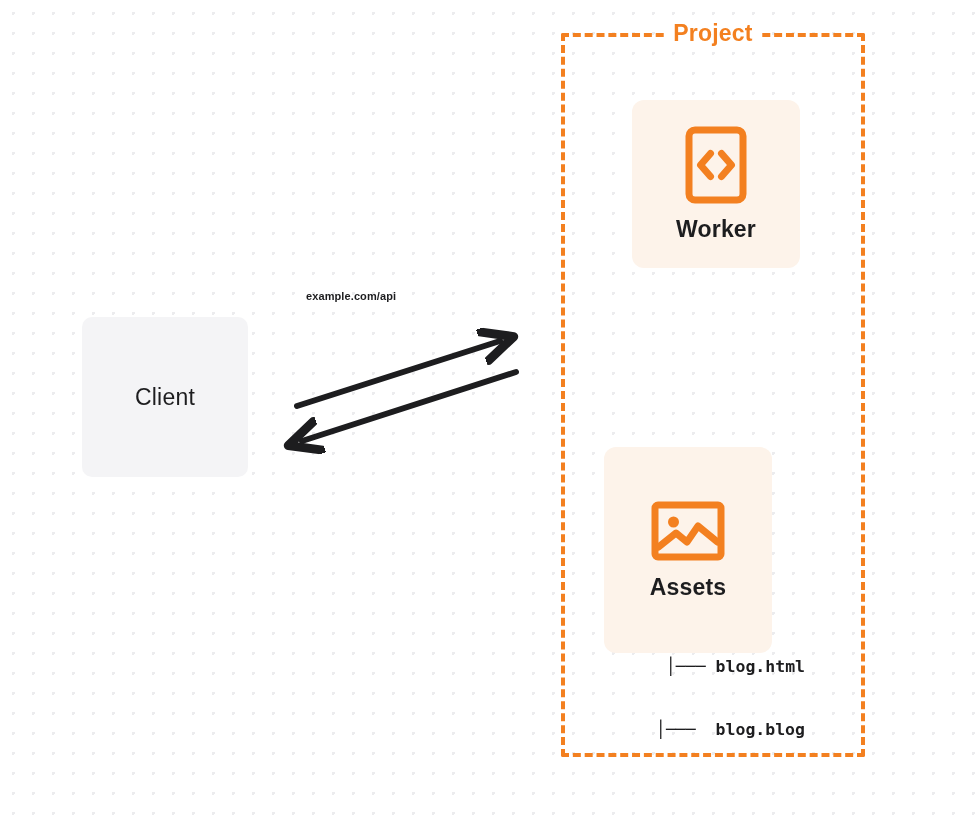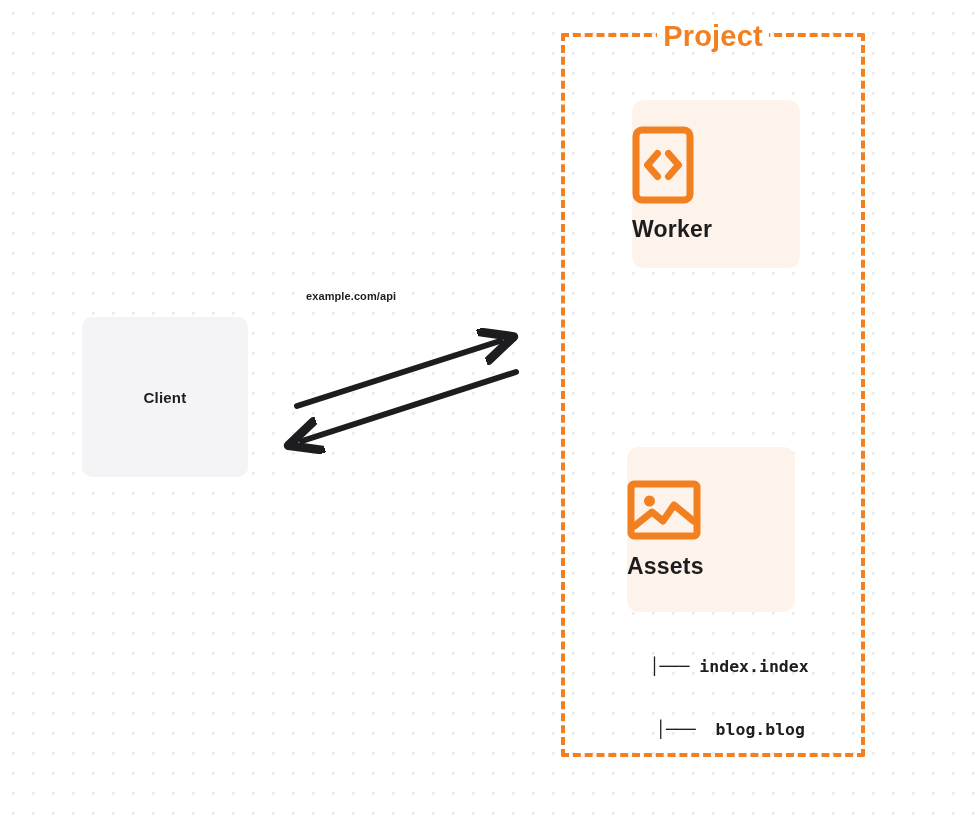--- a/index.html
+++ b/index.html
@@ -26,22 +26,22 @@
     top: 317px;
     width: 166px;
     height: 160px;
     background: #f4f4f6;
     border-radius: 10px;
     display: flex;
     align-items: center;
     justify-content: center;
   }
   .client-label {
-    font-size: 15px;
-    font-weight: bold;
+    font-size: 23px;
+    font-weight: normal;
     color: #1d1d1f;
     letter-spacing: 0.2px;
   }
 
   
   .project-frame {
     position: absolute;
     left: 561px;
     top: 33px;
     width: 304px;
@@ -54,46 +54,47 @@
     position: absolute;
     left: 561px;
     top: 20px;
     width: 304px;
     text-align: center;
     pointer-events: none;
   }
   .project-title span {
     background: #ffffff;
     color: #f38020;
-    font-size: 29px;
+    font-size: 23px;
     font-weight: bold;
     padding: 0 6px;
     letter-spacing: 0.2px;
   }
 
   
   .card {
     position: absolute;
     background: #fdf3ea;
     border-radius: 12px;
     display: flex;
     flex-direction: column;
+    align-items: center;
     justify-content: center;
   }
   .card-worker {
     left: 632px;
     top: 100px;
     width: 168px;
     height: 168px;
   }
   .card-assets {
-    left: 627px;
+    left: 604px;
     top: 447px;
     width: 168px;
-    height: 165px;
+    height: 206px;
   }
   .card-icon {
     line-height: 0;
     margin-bottom: 12px;
   }
   .card-label {
     font-size: 23px;
     font-weight: bold;
     color: #1d1d1f;
     letter-spacing: 0.2px;
@@ -180,18 +181,18 @@
       <svg width="74" height="62" viewBox="0 0 74 62">
         <rect x="4" y="5" width="66" height="52" rx="3" ry="3" fill="none" stroke="#f38020" stroke-width="7"></rect>
         <circle cx="22.5" cy="22" r="5.5" fill="#f38020"></circle>
         <path d="M7.5,47 L25,33 L36,42 L47,26 L66.5,42" fill="none" stroke="#f38020" stroke-width="7" stroke-linecap="round" stroke-linejoin="round"></path>
       </svg>
     </div>
     <div class="card-label">Assets</div>
   </div>
 
   <div class="file-tree">
-    <span class="tree-row">     │─── index.index</span>
+    <span class="tree-row">     │─── blog.html</span>
     <span class="tree-row">     │───  blog.blog</span>
     
   </div>
 
 </div>
 
 </body></html>

